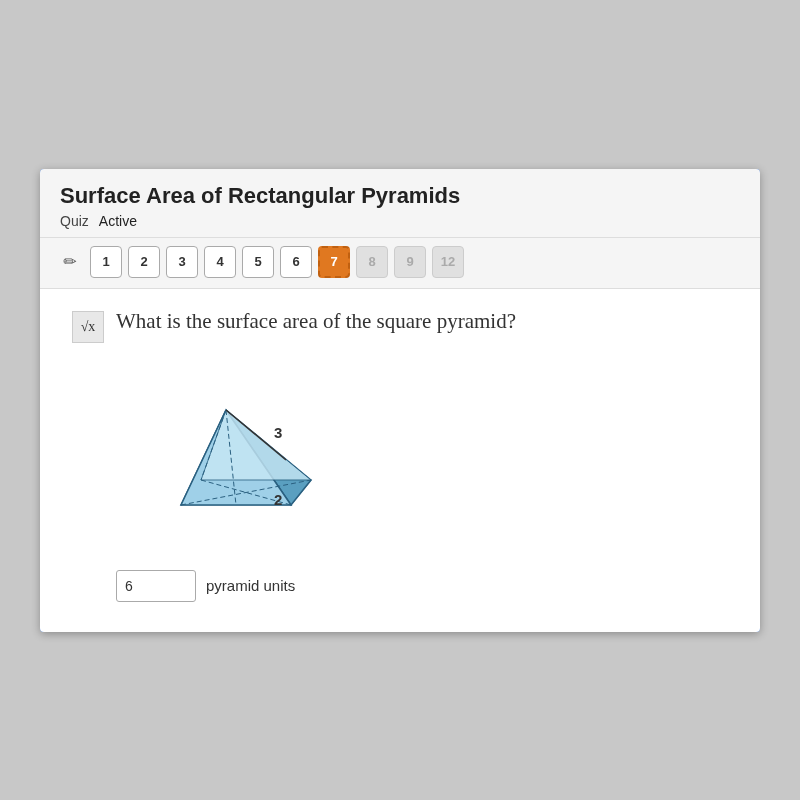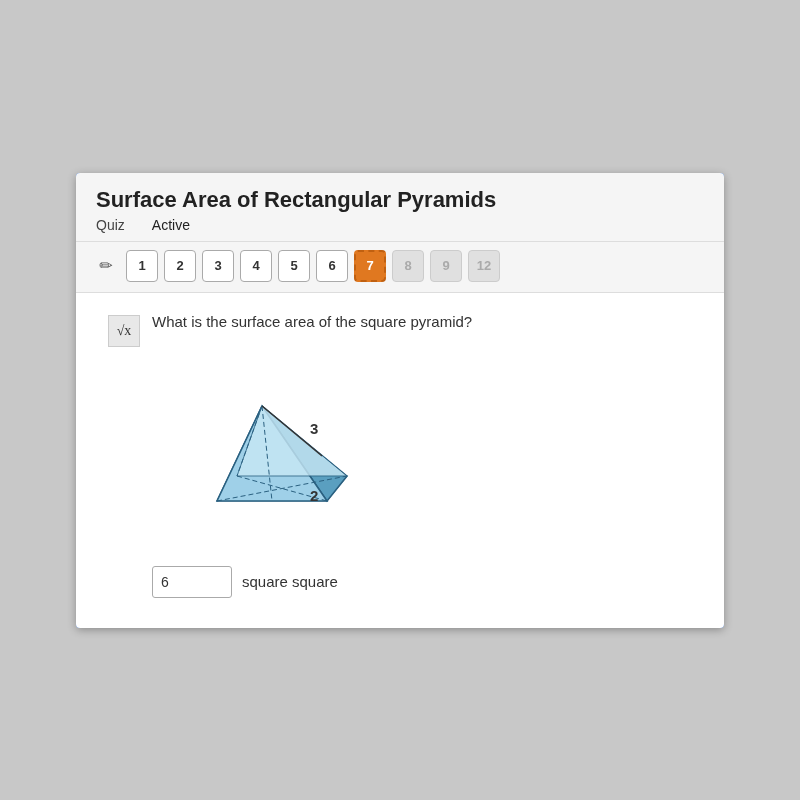--- a/index.html
+++ b/index.html
@@ -15,21 +15,21 @@
     .page-wrapper {
       width: 800px;
       height: 800px;
       background: #c8c8c8;
       display: flex;
       align-items: center;
       justify-content: center;
     }
 
     .card {
-      width: 648px;
+      width: 720px;
       background: #3b82f6;
       border-radius: 4px;
       overflow: hidden;
       box-shadow: 0 2px 8px rgba(0,0,0,0.3);
     }
 
     
     .header {
       background: #f5f5f5;
       padding: 14px 20px 8px 20px;
@@ -39,21 +39,21 @@
     .header-title {
       font-size: 22px;
       font-weight: bold;
       color: #222;
       margin-bottom: 4px;
     }
 
     .header-meta {
       display: flex;
       align-items: center;
-      gap: 27px;
+      gap: 10px;
       font-size: 14px;
       color: #555;
     }
 
     .header-meta .quiz-label {
       color: #444;
     }
 
     .header-meta .active-badge {
       font-weight: normal;
@@ -144,23 +144,24 @@
       color: #333;
       cursor: pointer;
     }
 
     .question-area {
       flex: 1;
       padding-left: 10px;
     }
 
     .question-text {
-      font-size: 15px;
+      font-size: 21px;
       color: #333;
       margin-bottom: 16px;
+      font-family: Liberation Serif, serif;
     }
 
     
     .pyramid-container {
       width: 220px;
       height: 200px;
       margin-left: 10px;
       margin-bottom: 20px;
       position: relative;
     }
@@ -250,21 +251,21 @@
 
               <line x1="100" y1="60" x2="160" y2="110" stroke="#333" stroke-width="1.5"></line>
               <text x="148" y="88" font-size="15" font-family="Arial" fill="#333" font-weight="bold">3</text>
 
               <text x="148" y="155" font-size="15" font-family="Arial" fill="#333" font-weight="bold">2</text>
             </svg>
           </div>
 
           <div class="answer-row">
             <input type="text" class="answer-input" value="6" style="">
-            <span class="answer-label">square square</span>
+            <span class="answer-label">pyramid units</span>
           </div>
 
         </div>
       </div>
     </div>
 
   </div>
 </div>
 
 </body></html>

